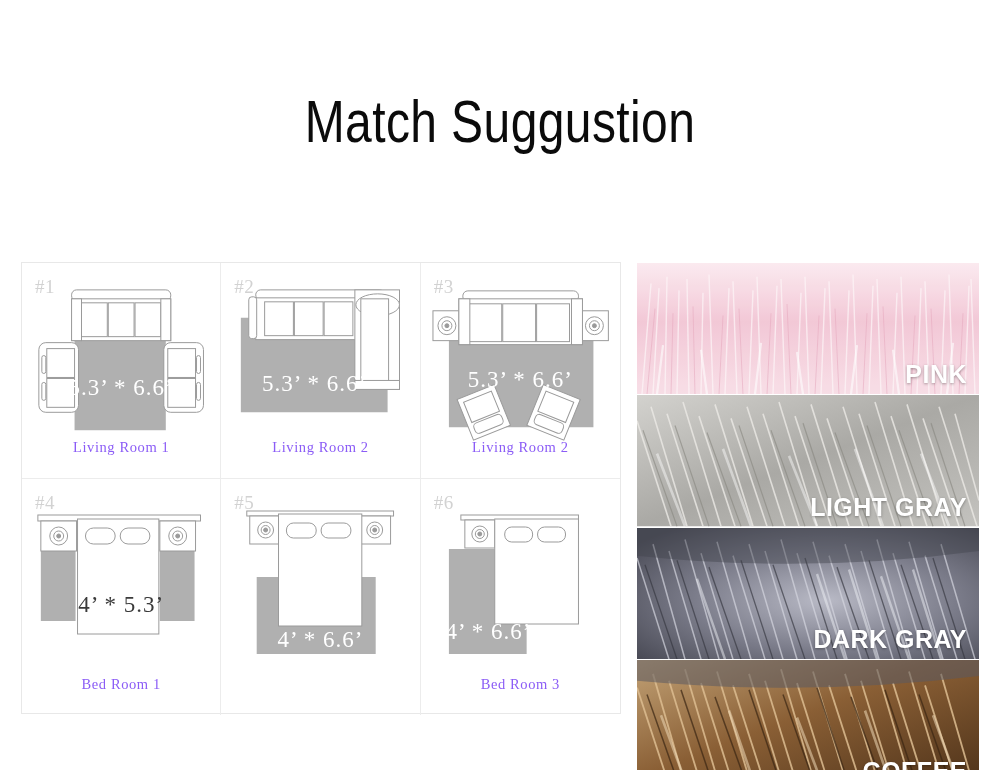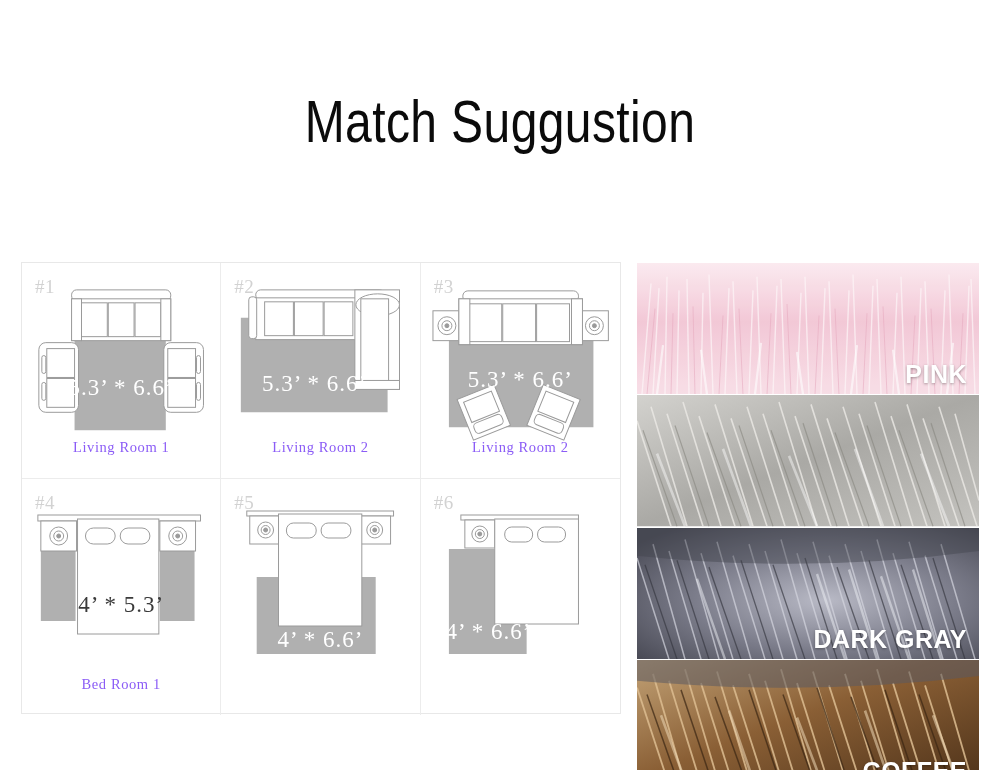--- a/index.html
+++ b/index.html
@@ -299,20 +299,21 @@
             <circle cx="59" cy="55" r="4.5"></circle>
             <circle cx="59" cy="55" r="2" fill="#9a9a9a"></circle>
 
           <rect x="74" y="40" width="84" height="105"></rect>
           <rect x="84" y="48" width="28" height="15" rx="7"></rect>
           <rect x="117" y="48" width="28" height="15" rx="7"></rect>
         </g>
       </svg>
     </div>
     <span class="dim-label dim-white" style="left:34%;top:140px;transform:translateX(-50%);">4’ * 6.6’</span>
+    <span class="cell-caption">Bed Room 3</span>
   </div>
 </div>
 
 <div id="swatch-column">
 
   <div class="swatch">
     <div class="swatch-texture">
       <svg viewBox="0 0 342 115" preserveAspectRatio="none">
         <defs>
           <linearGradient id="gp" x1="0" y1="0" x2="0" y2="1">
@@ -432,20 +433,21 @@
         </g>
         <g stroke="#ffffff" stroke-width="2.6" opacity="0.45">
           <path d="M20 50 L48 112"></path>
             <path d="M86 46 L114 112"></path>
             <path d="M152 52 L180 112"></path>
           <path d="M218 46 L246 112"></path>
             <path d="M284 50 L312 112"></path>
         </g>
       </svg>
     </div>
+    <span class="swatch-label">LIGHT GRAY</span>
   </div>
 
   <div class="swatch">
     <div class="swatch-texture">
       <svg viewBox="0 0 342 114" preserveAspectRatio="none">
         <defs>
           <radialGradient id="gd" cx="55%" cy="55%" r="70%">
             <stop offset="0%" stop-color="#b9bac6"></stop>
             <stop offset="55%" stop-color="#7b7c8a"></stop>
             <stop offset="100%" stop-color="#4a4b56"></stop>

